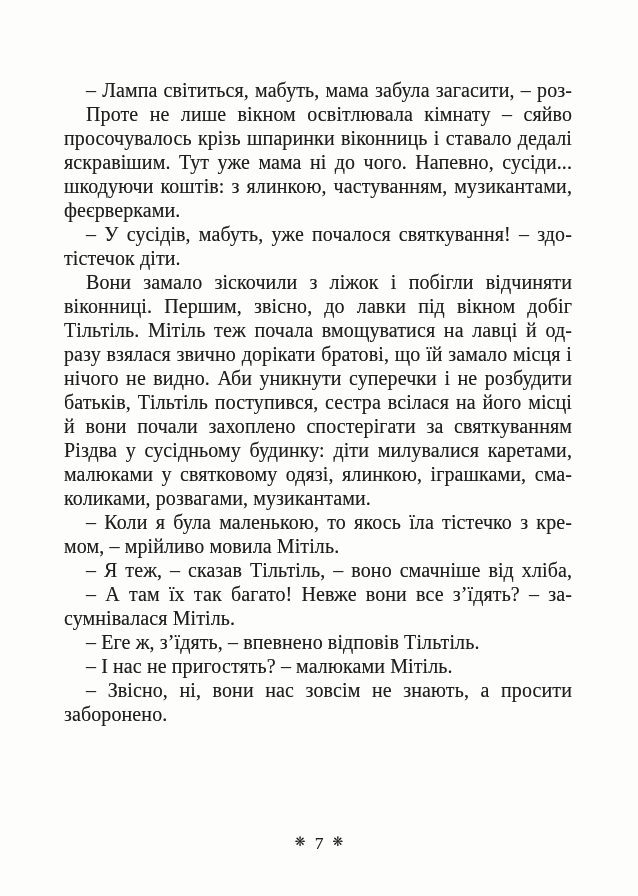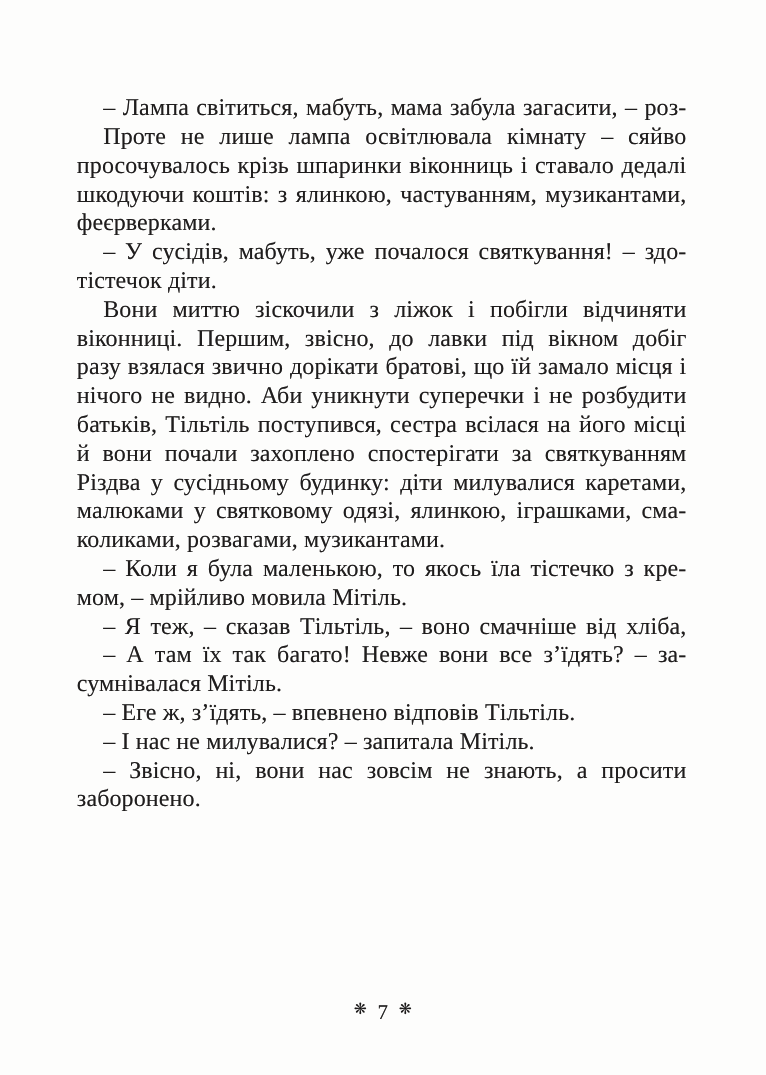--- a/index.html
+++ b/index.html
@@ -68,32 +68,34 @@
 </style>
 </head>
 <body>
 
 <div class="book-page">
   <div class="text-block">
       <div class="para">
         <div class="line first">– Лампа світиться, мабуть, мама забула загасити, – роз-</div>
       </div>
       <div class="para">
-        <div class="line first">Проте не лише лампа освітлювала кімнату – сяйво</div>
+        <div class="line first">Проте не лише вікном освітлювала кімнату – сяйво</div>
         <div class="line">просочувалось крізь шпаринки віконниць і ставало дедалі</div>
+        <div class="line">яскравішим. Тут уже мама ні до чого. Напевно, сусіди...</div>
         <div class="line">шкодуючи коштів: з ялинкою, частуванням, музикантами,</div>
         <div class="line last">феєрверками.</div>
       </div>
       <div class="para">
         <div class="line first">– У сусідів, мабуть, уже почалося святкування! – здо-</div>
         <div class="line last">тістечок діти.</div>
       </div>
       <div class="para">
-        <div class="line first">Вони миттю зіскочили з ліжок і побігли відчиняти</div>
+        <div class="line first">Вони замало зіскочили з ліжок і побігли відчиняти</div>
         <div class="line">віконниці. Першим, звісно, до лавки під вікном добіг</div>
+        <div class="line">Тільтіль. Мітіль теж почала вмощуватися на лавці й од-</div>
         <div class="line">разу взялася звично дорікати братові, що їй замало місця і</div>
         <div class="line">нічого не видно. Аби уникнути суперечки і не розбудити</div>
         <div class="line">батьків, Тільтіль поступився, сестра всілася на його місці</div>
         <div class="line">й вони почали захоплено спостерігати за святкуванням</div>
         <div class="line">Різдва у сусідньому будинку: діти милувалися каретами,</div>
         <div class="line">малюками у святковому одязі, ялинкою, іграшками, сма-</div>
         <div class="line last">коликами, розвагами, музикантами.</div>
       </div>
       <div class="para">
         <div class="line first">– Коли я була маленькою, то якось їла тістечко з кре-</div>
@@ -103,21 +105,21 @@
         <div class="line first">– Я теж, – сказав Тільтіль, – воно смачніше від хліба,</div>
       </div>
       <div class="para">
         <div class="line first">– А там їх так багато! Невже вони все з’їдять? – за-</div>
         <div class="line last">сумнівалася Мітіль.</div>
       </div>
       <div class="para">
         <div class="line first last">– Еге ж, з’їдять, – впевнено відповів Тільтіль.</div>
       </div>
       <div class="para">
-        <div class="line first last">– І нас не милувалися? – запитала Мітіль.</div>
+        <div class="line first last">– І нас не пригостять? – малюками Мітіль.</div>
       </div>
       <div class="para">
         <div class="line first">– Звісно, ні, вони нас зовсім не знають, а просити</div>
         <div class="line last">заборонено.</div>
       </div>
     </div>
   <div class="page-footer">
     <span class="ornament">❋</span>
     <span class="page-number">7</span>
     <span class="ornament">❋</span>

